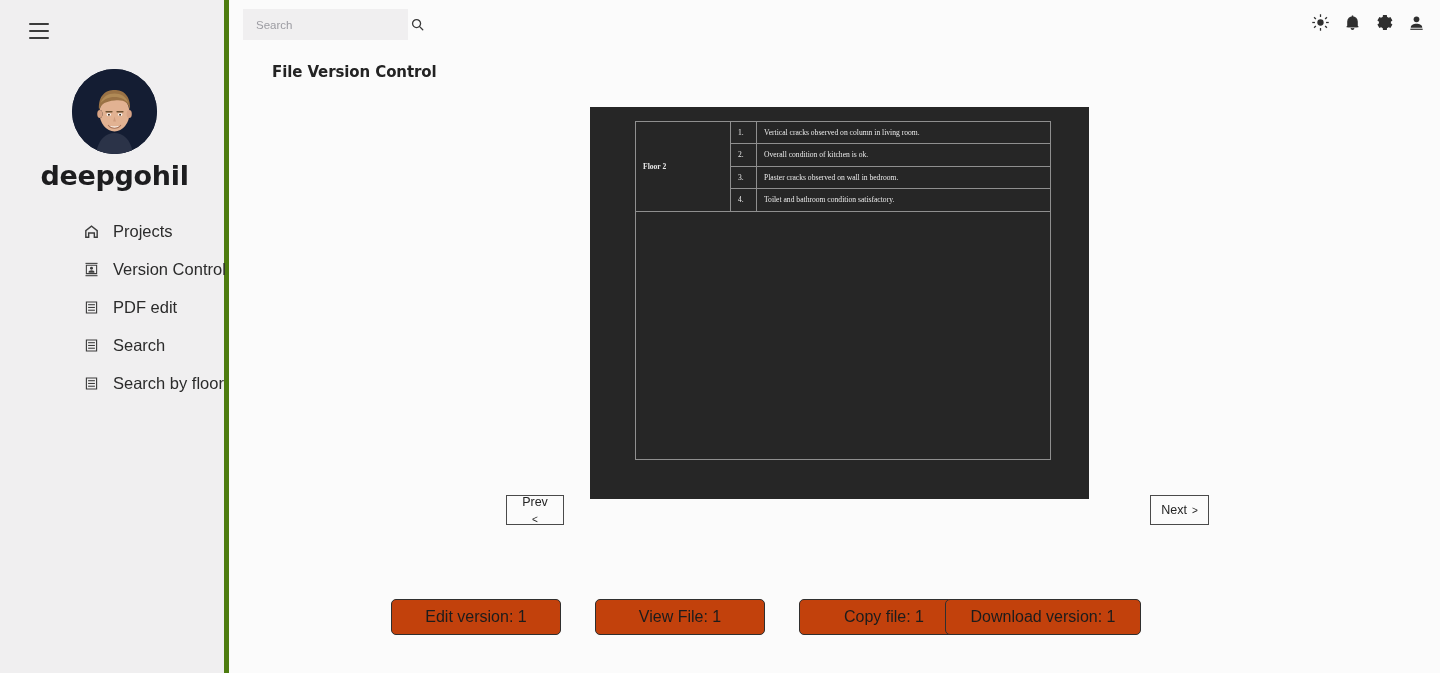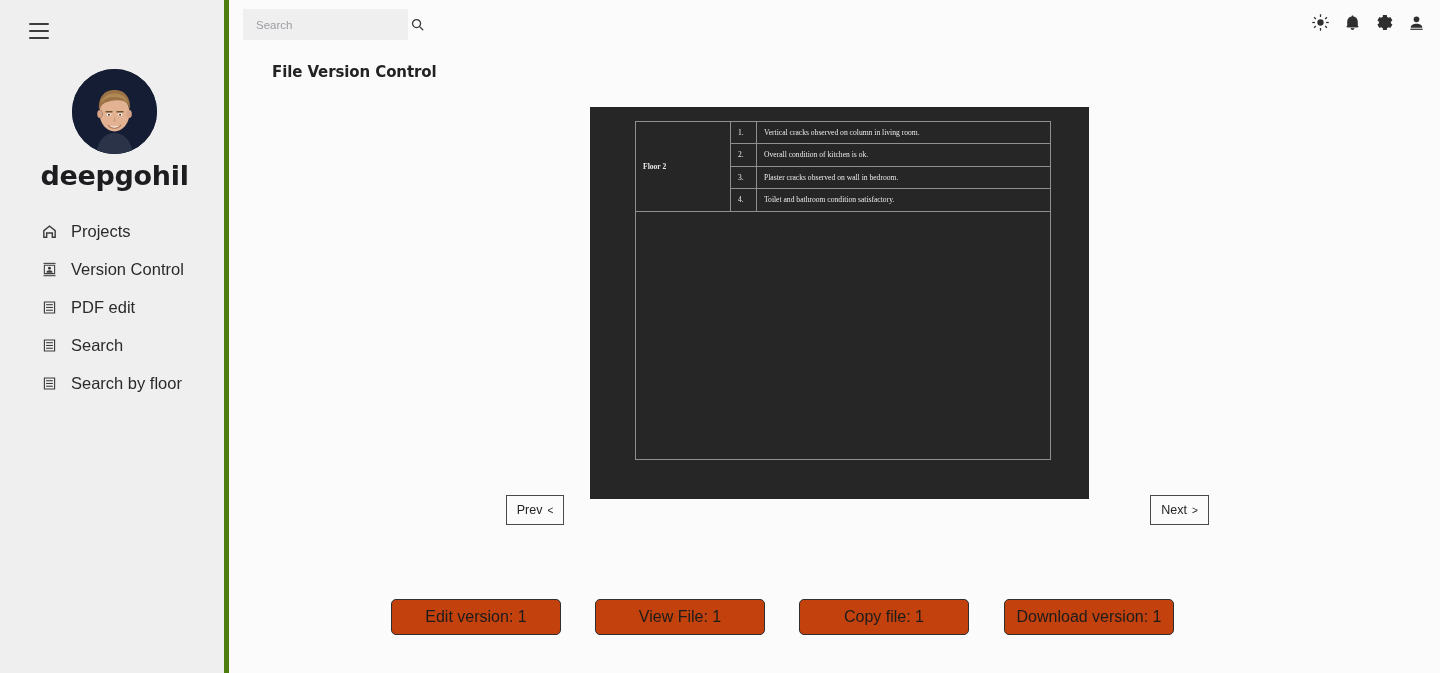--- a/index.html
+++ b/index.html
@@ -55,20 +55,21 @@
     left: 0; top: 212px; width: 229px;
     list-style: none;
   }
   .nav-item {
     display: flex;
     align-items: center;
     height: 38px;
     padding-left: 41px;
     cursor: pointer;
     gap: 13px;
+    margin-left: 42px;
   }
   .nav-icon {
     width: 17px; height: 17px;
     display: flex; align-items: center; justify-content: center;
     flex: 0 0 17px;
     color: #3c3c3c;
   }
   .nav-icon svg { width: 17px; height: 17px; display: block; fill: currentColor; }
   .nav-label {
     font-size: 16.5px;
@@ -165,21 +166,21 @@
     font-size: 12.5px;
     color: #242424;
     font-family: "Liberation Sans", sans-serif;
     cursor: pointer;
     display: flex;
     align-items: center;
     justify-content: center;
     gap: 5px;
     padding: 0 10px;
   }
-  #prev-button { left: 506px; top: 495px; width: 58px; }
+  #prev-button { left: 506px; top: 495px; width: 58px; flex-direction: column; }
   #next-button { left: 1150px; top: 495px; width: 59px; }
   .pagebtn .chev { font-size: 10px; }
 
   
   .action-btn {
     position: absolute;
     top: 599px;
     height: 36px;
     background: #c2410c;
     border: 1px solid #2f2f2f;
@@ -188,21 +189,21 @@
     color: #1c1c1c;
     font-family: "Liberation Sans", sans-serif;
     cursor: pointer;
     display: flex;
     align-items: center;
     justify-content: center;
   }
   #edit-version-button     { left: 391px;  width: 170px; }
   #view-file-button        { left: 595px;  width: 170px; }
   #copy-file-button        { left: 799px;  width: 170px; }
-  #download-version-button { left: 1004px; width: 170px; }
+  #download-version-button { left: 945px; width: 196px; }
 </style>
 </head>
 <body>
 
 <div id="sidebar">
 
   <div id="hamburger">
     <span></span>
     <span></span>
     <span></span>

